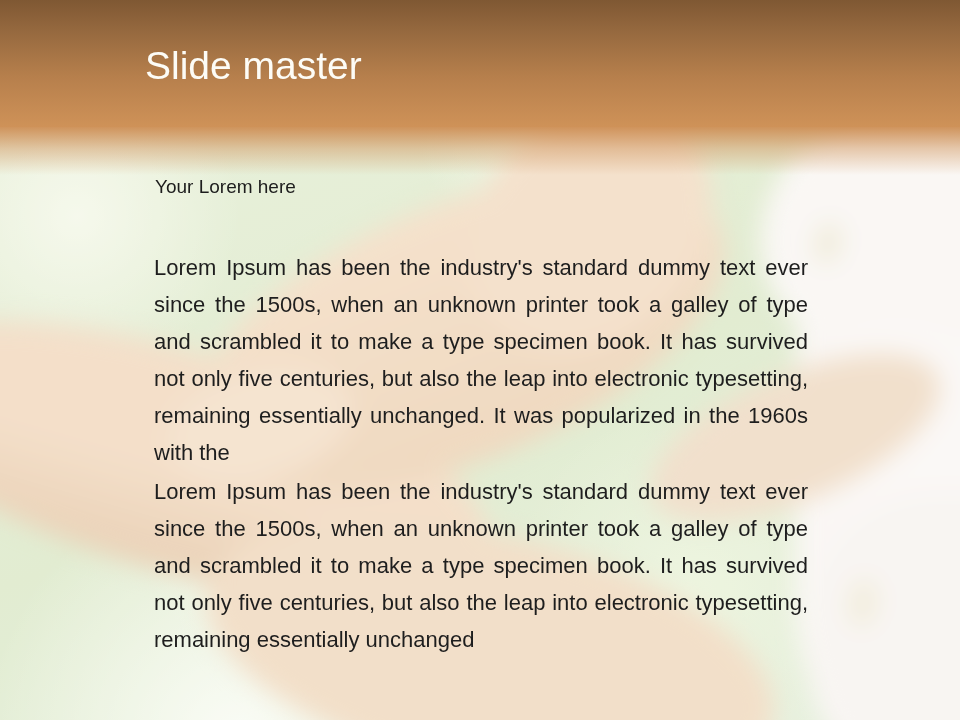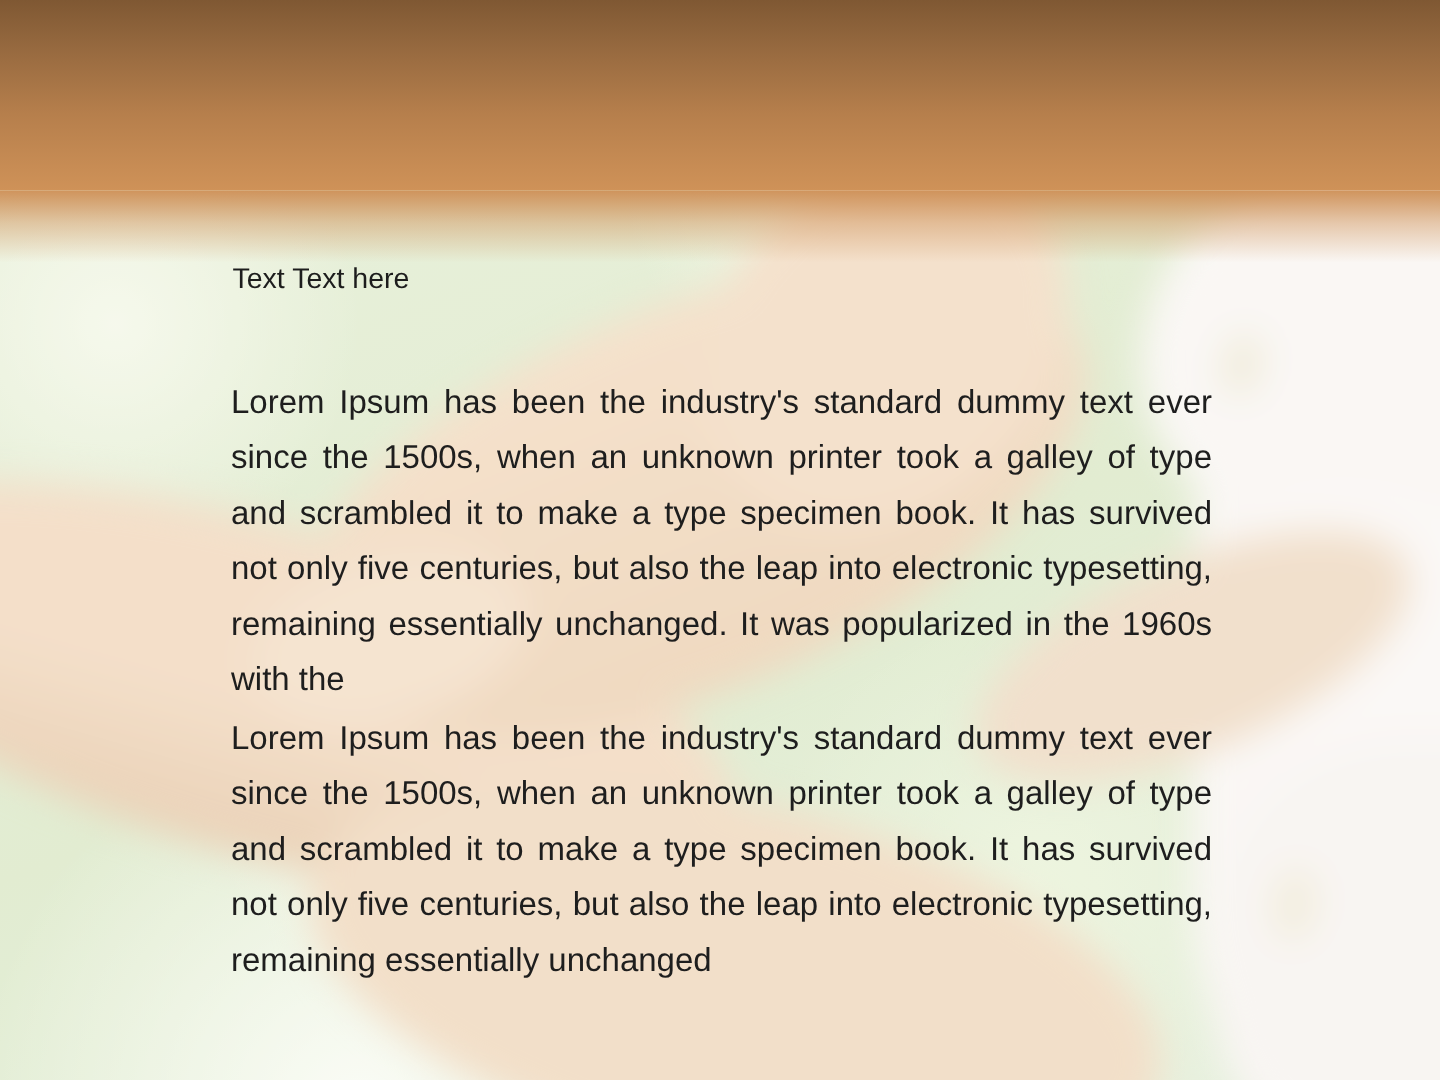--- a/index.html
+++ b/index.html
@@ -91,20 +91,21 @@
     <div class="shape-coat-cuff"></div>
     <div class="shape-coat-bottom"></div>
     <div class="shape-forearm"></div>
     <div class="shape-button1"></div>
     <div class="shape-button2"></div>
   </div>
   <div class="white-wash"></div>
 
   <div class="header-band"></div>
   <div class="header-fade"></div>
+  <div class="slide-title">Slide master</div>
 
   <div class="text-layer">
-    <div class="placeholder-text">Text Text here</div>
+    <div class="placeholder-text">Your Lorem here</div>
     <div class="body-para body-para-1">Lorem Ipsum has been the industry's standard dummy text ever since the 1500s, when an unknown printer took a galley of type and scrambled it to make a type specimen book. It has survived not only five centuries, but also the leap into electronic typesetting, remaining essentially unchanged. It was popularized in the 1960s with the</div>
     <div class="body-para body-para-2">Lorem Ipsum has been the industry's standard dummy text ever since the 1500s, when an unknown printer took a galley of type and scrambled it to make a type specimen book. It has survived not only five centuries, but also the leap into electronic typesetting, remaining essentially unchanged</div>
   </div>
 
 </div>
 
 </body></html>

